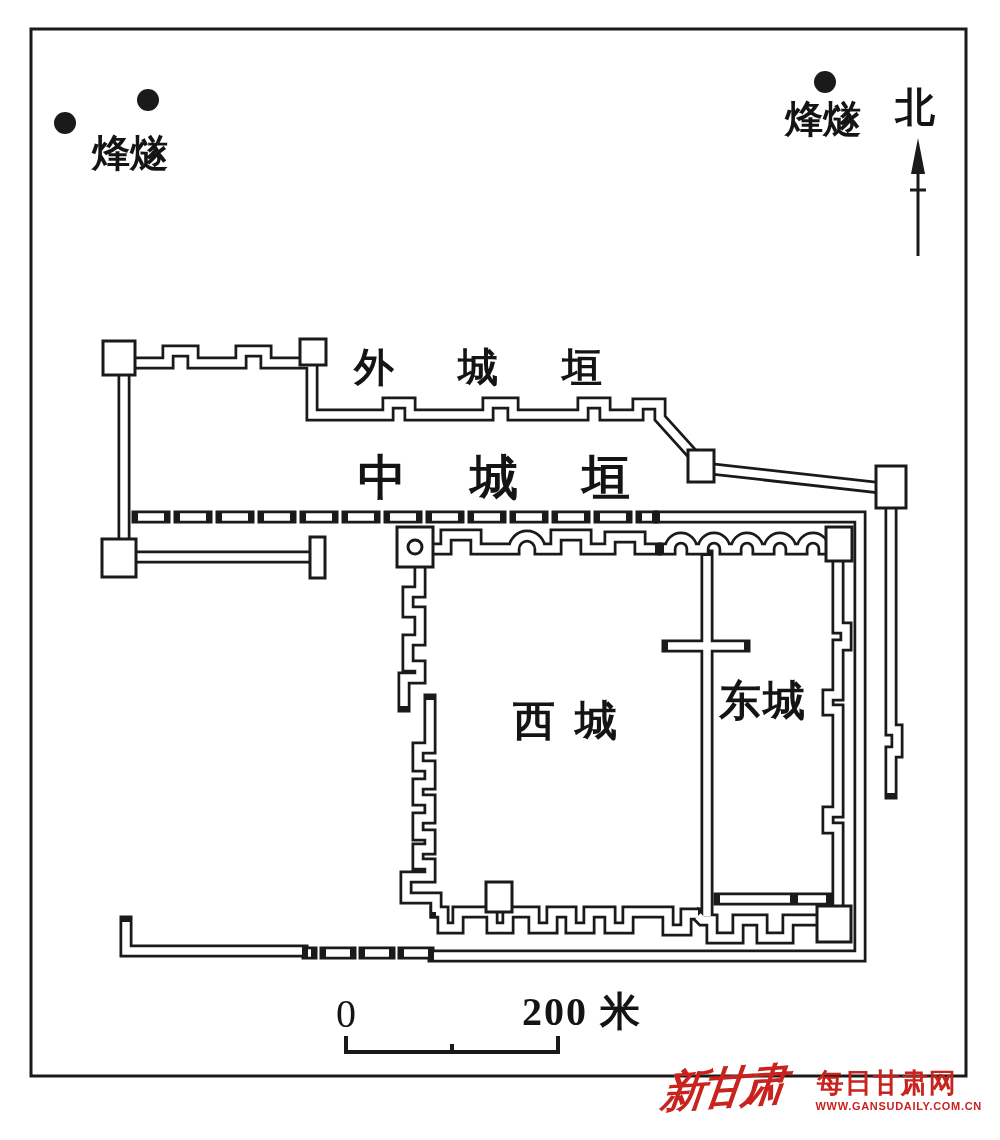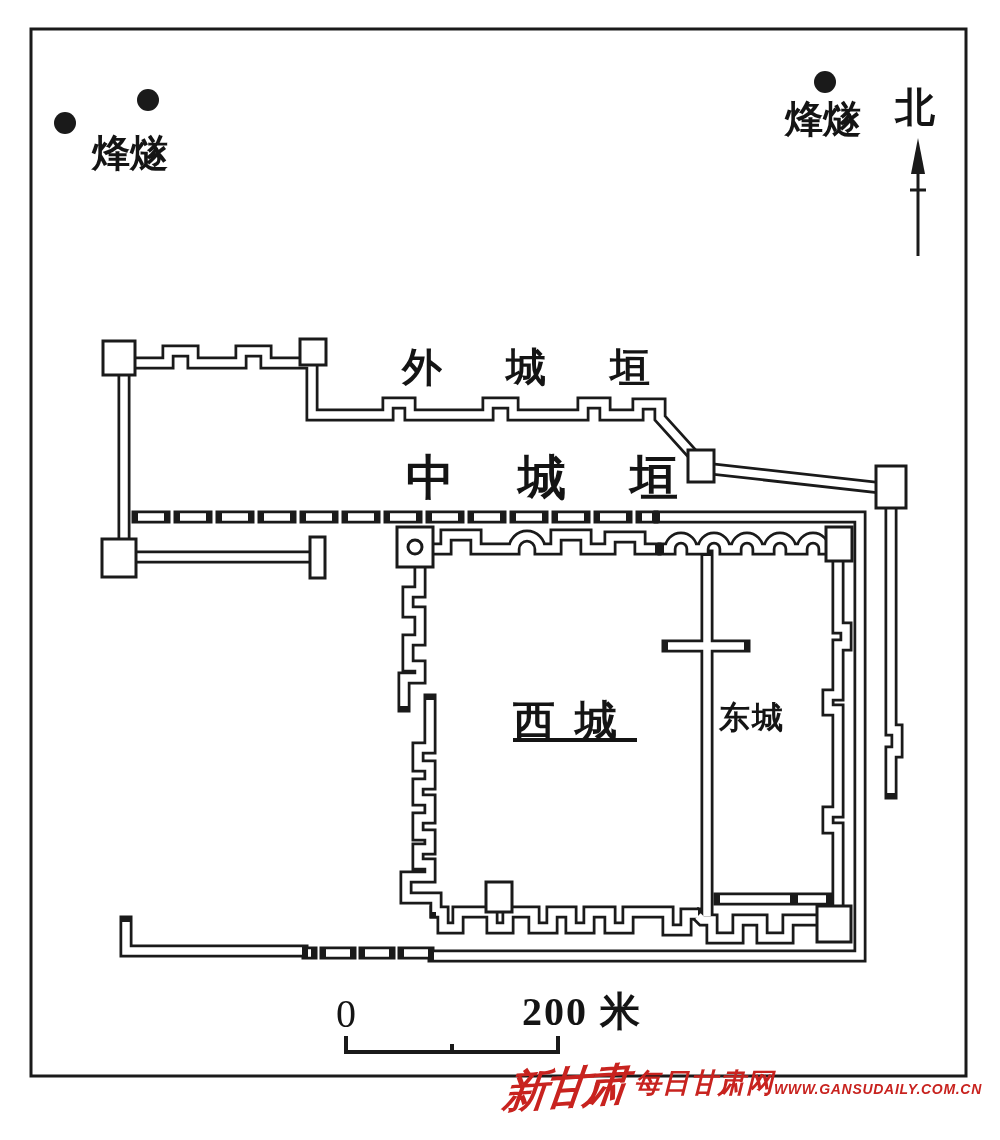--- a/index.html
+++ b/index.html
@@ -7,41 +7,41 @@
          font-family:"Liberation Serif", serif;}
   svg{position:absolute;left:0;top:0;}
   
   .wb{fill:none;stroke:#1a1a1a;stroke-width:13;stroke-linecap:square;stroke-linejoin:miter;}
   .ww{fill:none;stroke:#ffffff;stroke-width:7.5;stroke-linecap:butt;stroke-linejoin:miter;}
   .tower{fill:#ffffff;stroke:#1a1a1a;stroke-width:3;}
   .thin{fill:none;stroke:#1a1a1a;stroke-width:3;}
   .thick{fill:none;stroke:#1a1a1a;stroke-width:4;}
   .solid{fill:#1a1a1a;stroke:none;}
   .lbl{position:absolute;color:#141414;font-weight:600;white-space:nowrap;line-height:1;}
-  .spread{letter-spacing:64px;margin-left:48px;}
+  .spread{letter-spacing:64px;}
   .spread-sm{letter-spacing:20px;}
   .lbl-beacon-l{left:92px;top:134px;font-size:38px;}
   .lbl-beacon-r{left:785px;top:100px;font-size:38px;}
   .lbl-north{left:895px;top:88px;font-size:40px;}
   .lbl-outer{left:354px;top:348px;font-size:40px;}
   .lbl-middle{left:358px;top:454px;font-size:48px;}
-  .lbl-west{left:513px;top:700px;font-size:42px;text-decoration:underline;}
-  .lbl-east{left:719px;top:702px;font-size:31px;letter-spacing:2px;}
+  .lbl-west{left:513px;top:700px;font-size:42px;}
+  .lbl-east{left:719px;top:680px;font-size:42px;letter-spacing:2px;}
   .lbl-zero{left:336px;top:994px;font-size:40px;font-weight:500;}
   .lbl-200{left:522px;top:992px;font-size:40px;font-weight:700;letter-spacing:2px;}
   
   .wm{position:absolute;right:18px;top:1068px;display:flex;align-items:flex-start;color:#c8231f;}
   .wm-script{font-family:"DejaVu Serif", serif;font-style:italic;font-weight:bold;
              font-size:44px;line-height:0.9;transform:skewX(-10deg) rotate(-4deg);
              letter-spacing:-4px;margin-right:10px;}
-  .wm-right{display:flex;flex-direction:row;align-items:flex-end;padding-top:2px;font-style:italic;}
+  .wm-right{display:flex;flex-direction:column;align-items:center;padding-top:2px;}
   .wm-name{font-family:"Liberation Sans", sans-serif;font-size:27px;font-weight:bold;
            letter-spacing:1px;line-height:1;}
-  .wm-url{font-family:"Liberation Sans", sans-serif;font-size:14px;font-weight:bold;
-          letter-spacing:0.7px;margin-top:3px;}
+  .wm-url{font-family:"Liberation Sans", sans-serif;font-size:11px;font-weight:bold;
+          letter-spacing:0.7px;margin-top:3px;margin-left:24px;}
 </style>
 </head>
 <body>
 
 <div id="stage">
 
   <svg width="1000" height="1140" viewBox="0 0 1000 1140">
     <defs>
 
       <path id="w1" d="M309 363 H266 V351 H241 V363 H193 V351 H168 V363 H124 V549"></path>

